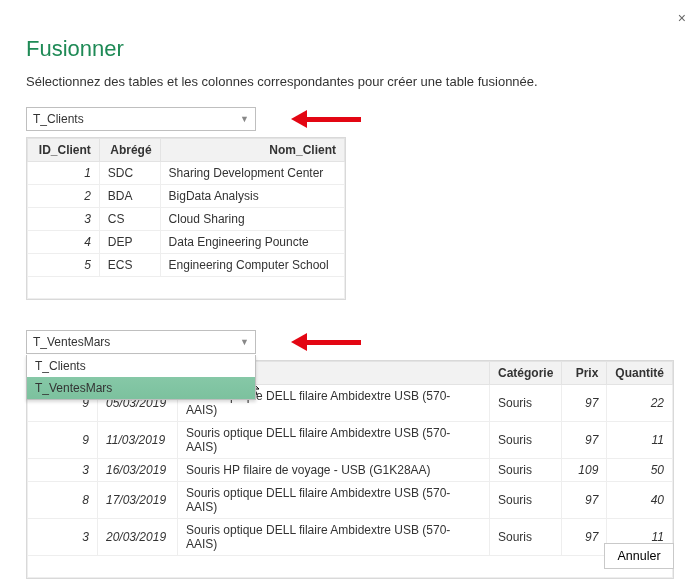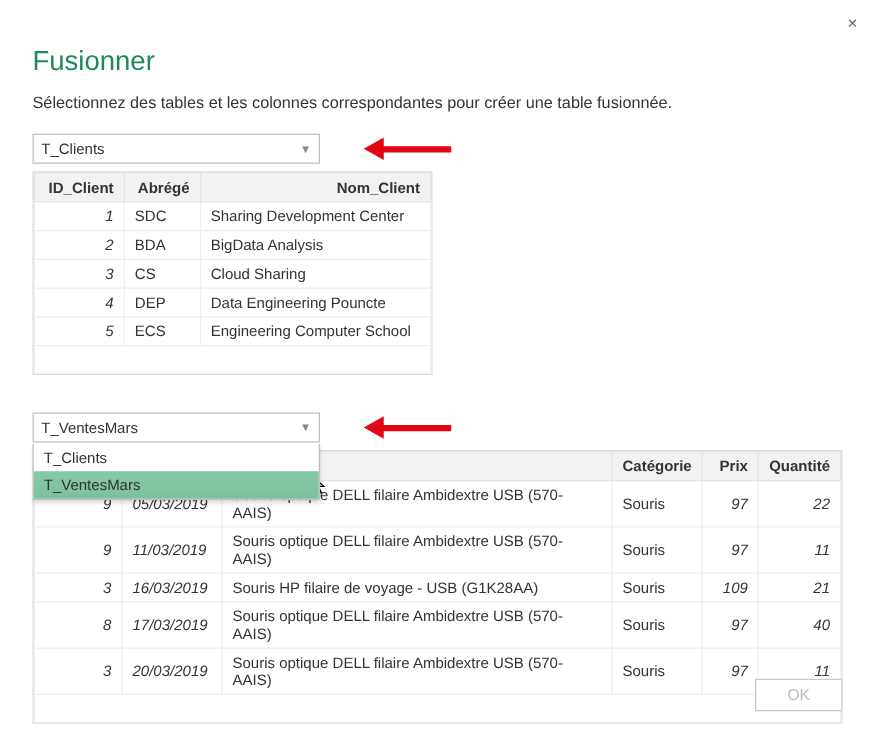--- a/index.html
+++ b/index.html
@@ -136,21 +136,21 @@
                   <td>Souris</td>
                   <td class="num it">97</td>
                   <td class="num it">11</td>
           </tr>
           <tr>
             <td class="num it">3</td>
                   <td class="it">16/03/2019</td>
                   <td>Souris HP filaire de voyage - USB (G1K28AA)</td>
                   <td>Souris</td>
                   <td class="num it">109</td>
-                  <td class="num it">21</td>
+                  <td class="num it">50</td>
           </tr>
           <tr>
             <td class="num it">8</td>
                   <td class="it">17/03/2019</td>
                   <td>Souris optique DELL filaire Ambidextre USB (570-AAIS)</td>
                   <td>Souris</td>
                   <td class="num it">97</td>
                   <td class="num it">40</td>
           </tr>
           <tr>
@@ -169,14 +169,14 @@
         </tbody>
     </table>
   </div>
 
   <svg class="cursor" style="left:222px; top:49px;" viewBox="0 0 14 18">
     <path d="M1 1 L1 14 L4 11 L6.5 16 L9 15 L6.5 10 L11 10 Z" fill="#fff" stroke="#000" stroke-width="1"></path>
   </svg>
 </div>
 
 <div class="btn-row">
-  <button class="btn disabled">OK</button>
+  <button class="btn">Annuler</button>
 </div>
 
 </body></html>

